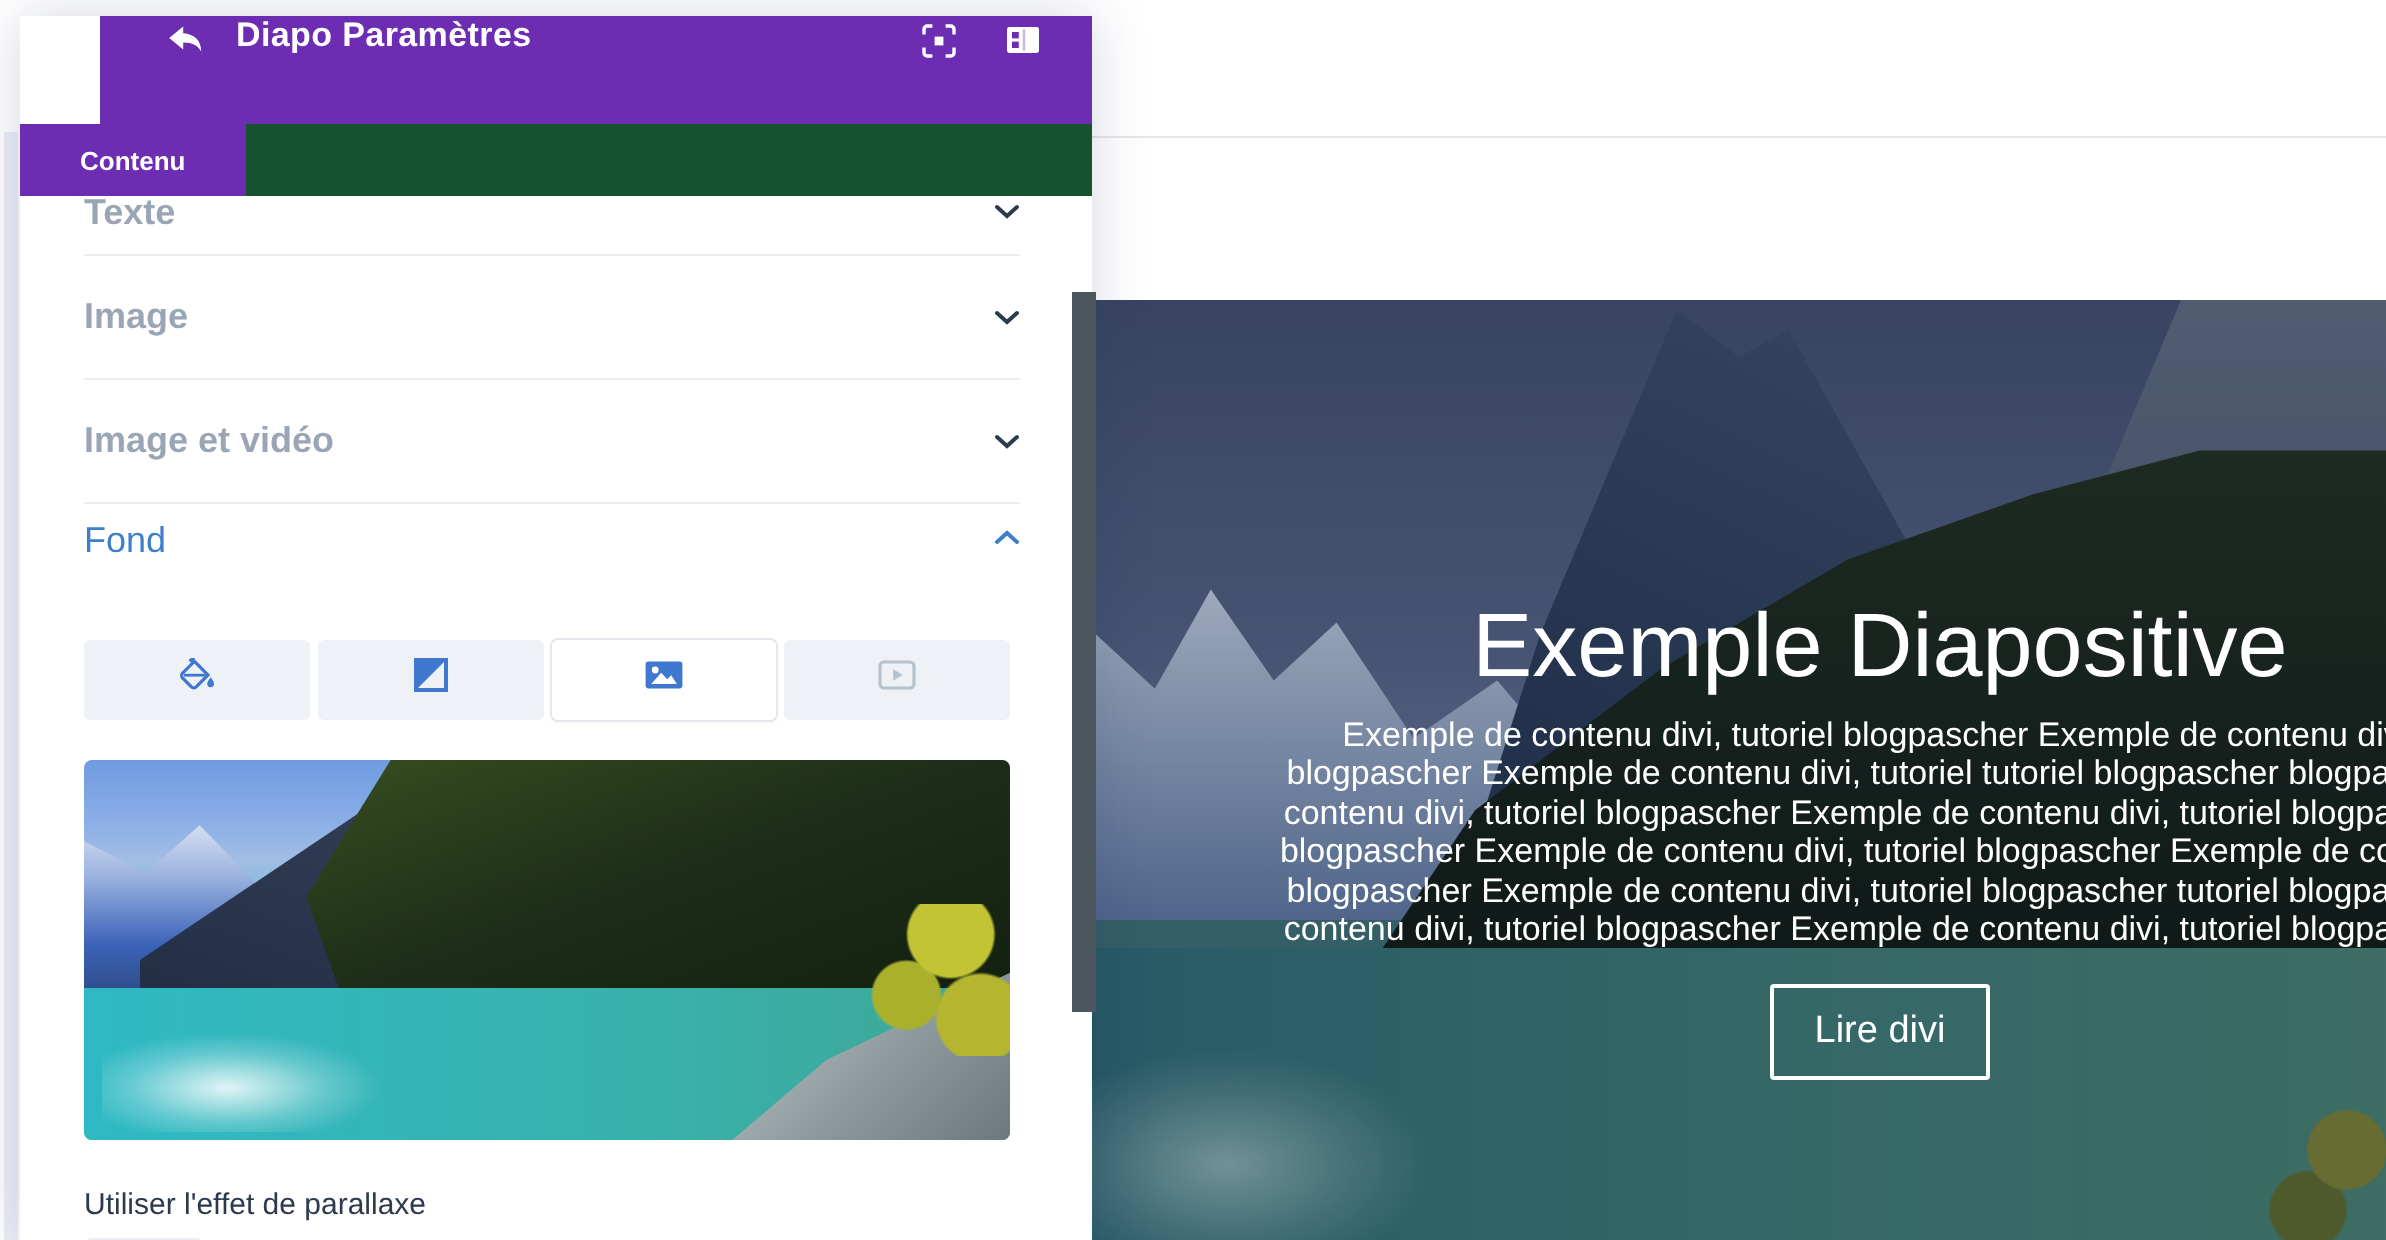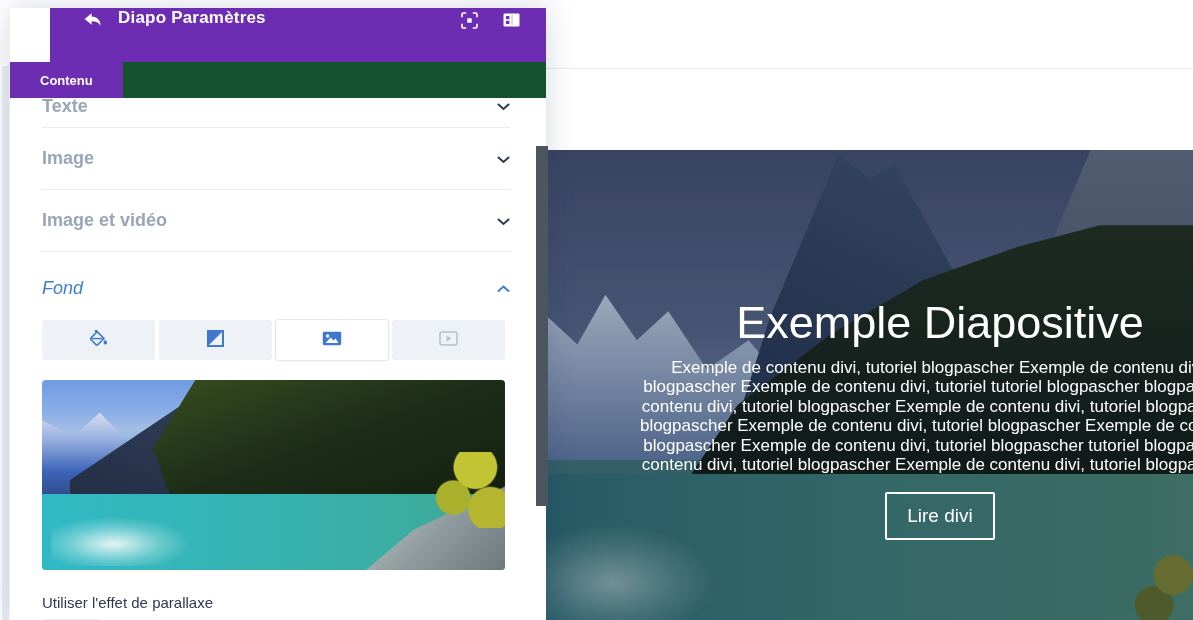--- a/index.html
+++ b/index.html
@@ -24,22 +24,22 @@
 
   .modal-body { flex:1; background:#fff; overflow:hidden; }
 
   .acc-row { margin:0 36px 0 32px; border-bottom:1px solid #ececec; display:flex; align-items:center;
              justify-content:space-between; cursor:pointer;font-weight:bold; }
   .acc-row .acc-label { font-size:18px; color:#9aa6b6; }
   .row-texte { height:30px; overflow:hidden; position:relative; }
   .row-texte .inner { position:absolute; left:0; right:0; top:-12px; height:40px; display:flex;
                       align-items:center; justify-content:space-between; }
   .row-std { height:62px; }
-  .fond-head { margin:0 36px 0 32px; height:64px; display:flex; align-items:center; justify-content:space-between;
-               cursor:pointer; padding-top:8px;font-style:italic; }
+  .fond-head { margin:0 36px 0 32px; height:64px; display:flex; align-items:flex-start; justify-content:space-between;
+               cursor:pointer; padding-top:8px; }
   .fond-head .acc-label { font-size:18px; color:#3e7ecb; }
 
   .bg-tabs { margin:4px 41px 0 32px; height:40px; display:grid; grid-template-columns:1fr 1fr 1fr 1fr; gap:4px; }
   .bg-tab { background:#eef1f5; border-radius:3px; display:flex; align-items:center; justify-content:center; cursor:pointer; }
   .bg-tab.active { background:#fff; box-shadow:0 0 0 1px #e4e7ec, 0 1px 4px rgba(0,0,0,.06); }
 
   .thumb { margin:20px 41px 0 32px; height:190px; border-radius:4px; position:relative; overflow:hidden;
            background:linear-gradient(180deg,#6f9be0 0%,#8aaee7 16%,#a3bde4 26%,#35bec8 58%,#2fae9f 100%); cursor:pointer; }
   .thumb > div { position:absolute; }
   .t-mtn { left:0; top:12%; width:48%; height:52%;

